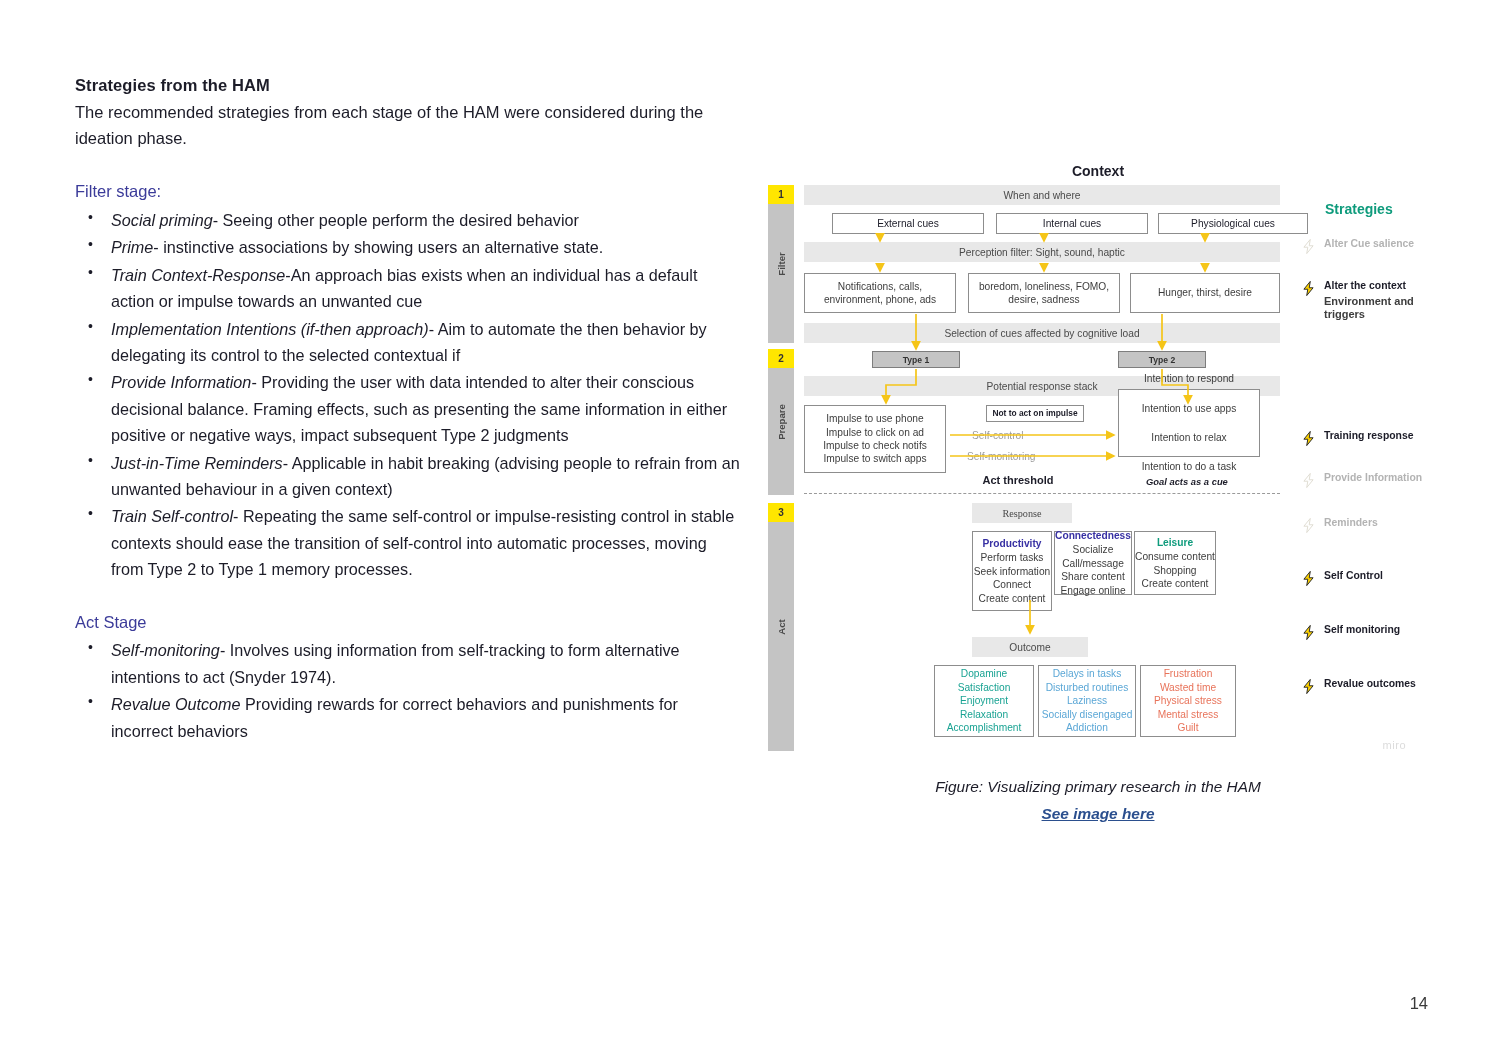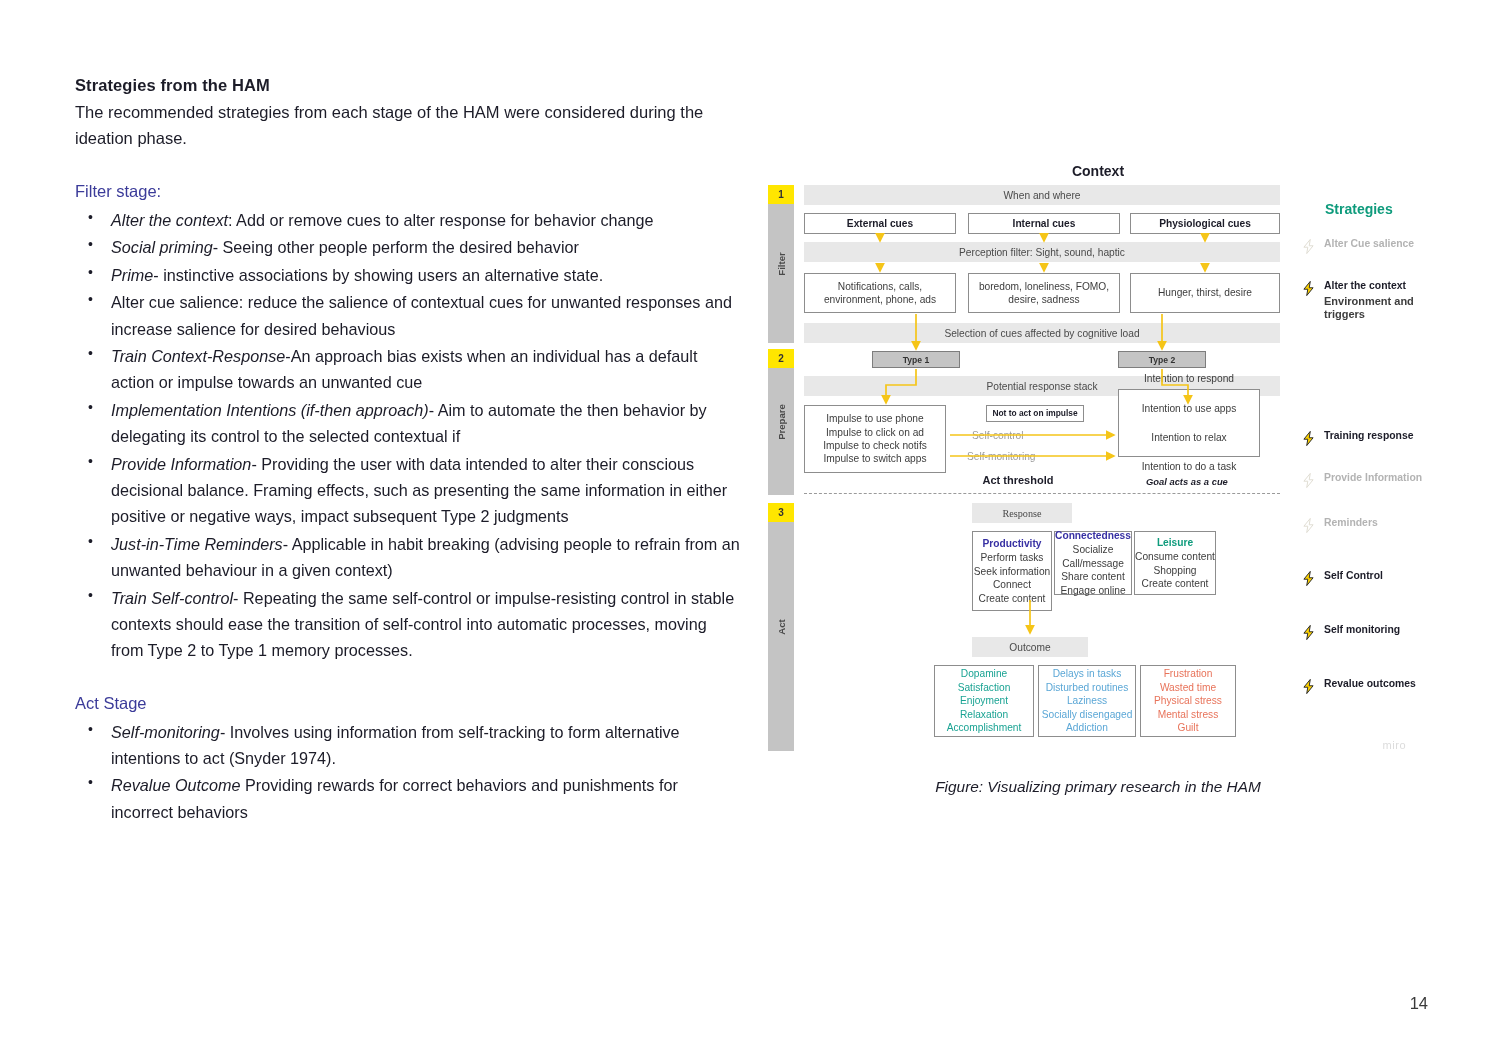--- a/index.html
+++ b/index.html
@@ -91,21 +91,21 @@
   .wbox {
     position: absolute;
     background: #ffffff;
     border: 1px solid #8d8d8d;
     display: flex; flex-direction: column;
     align-items: center; justify-content: center;
     text-align: center;
     font-size: 10.2px; color: #3d3d3d;
     line-height: 1.32;
   }
-  .wbox.hdr { font-weight: bold; color: #1c1c28; }
+  .wbox.hdr { font-weight: normal; color: #1c1c28; margin-left: 28px; }
   .graybox {
     position: absolute;
     background: #c4c4c4; border: 1px solid #7d7d7d;
     display: flex; align-items: center; justify-content: center;
     font-size: 8.6px; font-weight: bold; color: #333;
   }
   .ttl {
     position: absolute;
     font-size: 14px; font-weight: bold; color: #1c1c28;
     text-align: center; width: 100%;
@@ -172,24 +172,22 @@
 <body>
 
 <div class="page">
 
   <div class="left-col">
     <div class="doc-h1">Strategies from the HAM</div>
     <div class="doc-p">The recommended strategies from each stage of the HAM were considered during the ideation phase.</div>
     <div id="sections-host">
         <div class="section-head">Filter stage:</div>
         <ul class="bullets">
-          <li><span class="it">Alter the context</span>: Add or remove cues to alter response for behavior change</li>
           <li><span class="it">Social priming</span>- Seeing other people perform the desired behavior</li>
           <li><span class="it">Prime</span>- instinctive associations by showing users an alternative state.</li>
-          <li>Alter cue salience: reduce the salience of contextual cues for unwanted responses and increase salience for desired behavious</li>
         </ul>
         <ul class="bullets">
           <li><span class="it">Train Context-Response</span>-An approach bias exists when an individual has a default action or impulse towards an unwanted cue</li>
           <li><span class="it">Implementation Intentions (if-then approach)</span>- Aim to automate the then behavior by delegating its control to the selected contextual if</li>
           <li><span class="it">Provide Information</span>- Providing the user with data intended to alter their conscious decisional balance. Framing effects, such as presenting the same information in either positive or negative ways, impact subsequent Type 2 judgments</li>
           <li><span class="it">Just-in-Time Reminders</span>- Applicable in habit breaking (advising people to refrain from an unwanted behaviour in a given context)</li>
           <li><span class="it">Train Self-control</span>- Repeating the same self-control or impulse-resisting control in stable contexts should ease the transition of self-control into automatic processes, moving from Type 2 to Type 1 memory processes.</li>
         </ul>
         <div class="section-head">Act Stage</div>
         <ul class="bullets">
@@ -402,14 +400,15 @@
               </div>
             </div>
           </div>
       </div>
 
       <div class="miro">miro</div>
     </div>
   </div>
 
   <div class="fig-caption">Figure: Visualizing primary research in the HAM</div>
+  <a class="fig-link">See image here</a>
 
 </div>
 
 </body></html>

